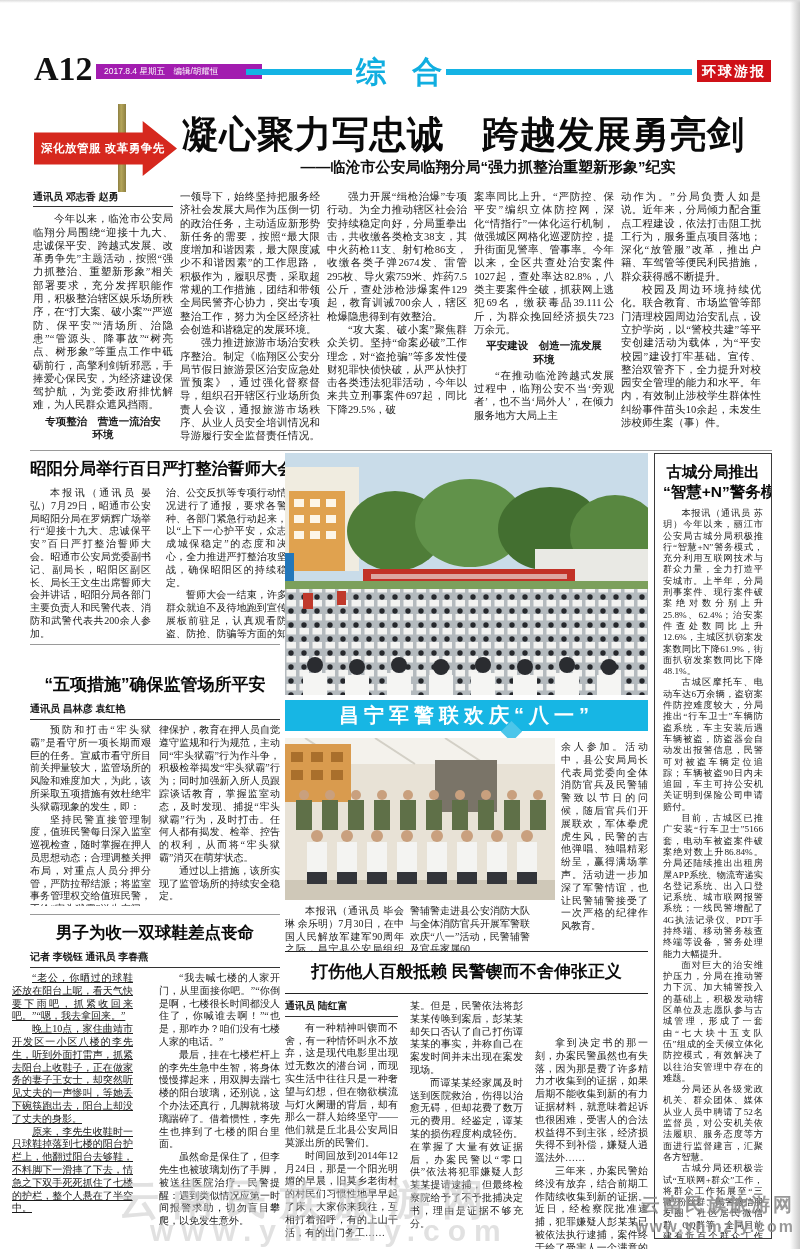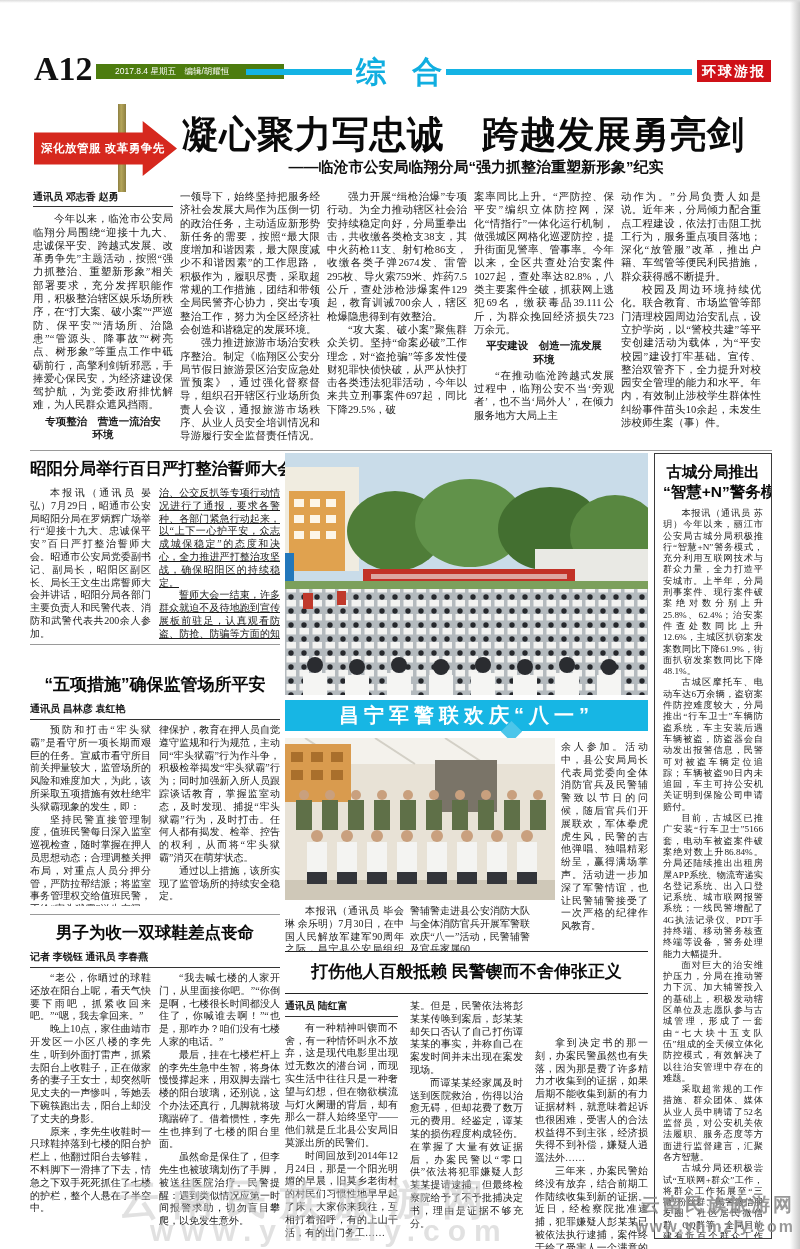--- a/index.html
+++ b/index.html
@@ -1,22 +1,22 @@
 <!DOCTYPE html>
 <html><head>
 <meta charset="utf-8">
 <style>
   html,body{margin:0;padding:0;background:#e9e9e9;}
   .page{position:relative;width:800px;height:1249px;background:#ffffff;overflow:hidden;
         font-family:"Liberation Serif",serif;color:#1a1a1a;}
   .abs{position:absolute;}
   
   .pageno{font-family:"Liberation Serif",serif;font-weight:bold;font-size:34px;color:#111;}
-  .datestrip{background:#4d7c0f;color:#fff;font-family:"Liberation Sans",sans-serif;
-             font-size:8.5px;line-height:15px;padding:0 19px;white-space:nowrap;overflow:hidden;}
+  .datestrip{background:#a21caf;color:#fff;font-family:"Liberation Sans",sans-serif;
+             font-size:8.5px;line-height:15px;padding:0 8px;white-space:nowrap;overflow:hidden;}
   .cyanbar{background:#14b3e4;height:6px;}
   .sectiontitle{color:#10aee0;font-family:"Liberation Sans",sans-serif;font-weight:900;
                 font-size:30px;letter-spacing:9px;white-space:nowrap;}
   .masthead{background:#cf1118;color:#fff;font-family:"Liberation Sans",sans-serif;
             font-weight:900;font-size:14px;text-align:center;line-height:22px;letter-spacing:2px;}
   
   .pole{background:linear-gradient(90deg,#8d7f41,#b5a65a 40%,#8d7f41);}
   .flagsign{background:#d6281e;clip-path:polygon(0 21%,76% 21%,76% 0,100% 50%,76% 100%,76% 79%,0 79%);
             display:flex;align-items:center;color:#fff;font-family:"Liberation Sans",sans-serif;
             font-weight:900;font-size:11.5px;padding-left:7px;letter-spacing:0.5px;white-space:nowrap;}
@@ -68,21 +68,21 @@
   <div class="abs cyanbar" style="left:246px;top:69px;width:106px;"></div>
   <div class="abs sectiontitle" style="left:356px;top:52px;">综  合</div>
   <div class="abs cyanbar" style="left:446px;top:69px;width:246px;"></div>
   <div class="abs masthead" style="left:697px;top:60px;width:74px;height:22px;">环球游报</div>
 
   <div class="abs pole" style="left:118px;top:104px;width:8px;height:88px;"></div>
   <div class="abs flagsign" style="left:34px;top:121px;width:136px;height:55px;">
     <span>深化放管服 改革勇争先</span>
   </div>
   <div class="abs leadhead" style="left:182px;top:110px;">凝心聚力写忠诚　跨越发展勇亮剑</div>
-  <div class="abs leaddeck" style="left:182px;top:158px;width:588px;">——临沧市公安局临翔分局“强力抓整治重塑新形象”纪实</div>
+  <div class="abs leaddeck" style="left:194px;top:158px;width:588px;">——临沧市公安局临翔分局“强力抓整治重塑新形象”纪实</div>
 
   <div class="ncol lead-col" style="left:33px;top:190px;width:140px;height:253px;">
     <div class="byline">通讯员 邓志香 赵勇</div>
     <p>今年以来，临沧市公安局临翔分局围绕“迎接十九大、忠诚保平安、跨越式发展、改革勇争先”主题活动，按照“强力抓整治、重塑新形象”相关部署要求，充分发挥职能作用，积极整治辖区娱乐场所秩序，在“打大案、破小案”“严巡防、保平安”“清场所、治隐患”“管源头、降事故”“树亮点、树形象”等重点工作中砥砺前行，高擎利剑斩邪恶，手捧爱心保民安，为经济建设保驾护航，为党委政府排忧解难，为人民群众遮风挡雨。</p>
     <p class="subhead">专项整治　营造一流治安环境</p>
     <p>临翔区处于临沧政治经济文化中心，在全力打造大美临沧、平安临沧和旅游胜地大环境下，临翔分局在区委、政府和上级公安机关的统</p>
   </div>
   <div class="ncol lead-col" style="left:180px;top:190px;width:140px;height:253px;">
     <p class="cont">一领导下，始终坚持把服务经济社会发展大局作为压倒一切的政治任务，主动适应新形势新任务的需要，按照“最大限度增加和谐因素，最大限度减少不和谐因素”的工作思路，积极作为，履职尽责，采取超常规的工作措施，团结和带领全局民警齐心协力，突出专项整治工作，努力为全区经济社会创造和谐稳定的发展环境。</p>
     <p>强力推进旅游市场治安秩序整治。制定《临翔区公安分局节假日旅游景区治安应急处置预案》，通过强化督察督导，组织召开辖区行业场所负责人会议，通报旅游市场秩序、从业人员安全培训情况和导游履行安全监督责任情况。自开展旅游市场治安秩序整治以来，未发生针对游客的重大侵害案（事）件、重大交通、消防踩踏事故及涉旅舆情，整治工作成效明显。</p>
@@ -101,21 +101,21 @@
     <p>校园及周边环境持续优化。联合教育、市场监管等部门清理校园周边治安乱点，设立护学岗，以“警校共建”等平安创建活动为载体，为“平安校园”建设打牢基础。宣传、整治双管齐下，全力提升对校园安全管理的能力和水平。年内，有效制止涉校学生群体性纠纷事件苗头10余起，未发生涉校师生案（事）件。</p>
   </div>
 
   <div class="abs hr" style="left:30px;top:450px;width:742px;"></div>
 
   <div class="abs sechead" style="left:30px;top:458px;width:250px;font-size:16.5px;">昭阳分局举行百日严打整治誓师大会</div>
   <div class="ncol sec-col" style="left:30px;top:487px;width:121px;height:152px;">
     <p>本报讯（通讯员 晏弘）7月29日，昭通市公安局昭阳分局在罗炳辉广场举行“迎接十九大、忠诚保平安”百日严打整治誓师大会。昭通市公安局党委副书记、副局长，昭阳区副区长、局长王文生出席誓师大会并讲话，昭阳分局各部门主要负责人和民警代表、消防和武警代表共200余人参加。</p>
 
   </div>
-  <div class="ncol sec-col" style="left:159px;top:487px;width:121px;height:152px;text-decoration:underline;">
+  <div class="ncol sec-col" style="left:166px;top:487px;width:121px;height:152px;">
     <p class="cont">治、公交反扒等专项行动情况进行了通报，要求各警种、各部门紧急行动起来，以“上下一心护平安，众志成城保稳定”的态度和决心，全力推进严打整治攻坚战，确保昭阳区的持续稳定。</p>
     <p>誓师大会一结束，许多群众就迫不及待地跑到宣传展板前驻足，认真观看防盗、防抢、防骗等方面的知识，有的群众还现场向民警咨询。</p>
   </div>
 
   <div class="abs hr" style="left:30px;top:644px;width:250px;"></div>
 
   <div class="abs sechead" style="left:30px;top:673px;width:250px;font-size:17px;">“五项措施”确保监管场所平安</div>
   <div class="abs byline" style="left:30px;top:702px;width:250px;">通讯员 昌林彦 袁红艳</div>
   <div class="ncol sec-col" style="left:30px;top:724px;width:121px;height:182px;">
     <p>预防和打击“牢头狱霸”是看守所一项长期而艰巨的任务。宣威市看守所目前关押量较大，监管场所的风险和难度加大，为此，该所采取五项措施有效杜绝牢头狱霸现象的发生，即：</p>
@@ -123,21 +123,21 @@
   </div>
   <div class="ncol sec-col" style="left:159px;top:724px;width:121px;height:182px;">
     <p class="cont">律保护，教育在押人员自觉遵守监规和行为规范，主动同“牢头狱霸”行为作斗争，积极检举揭发“牢头狱霸”行为；同时加强新入所人员跟踪谈话教育，掌握监室动态，及时发现、捕捉“牢头狱霸”行为，及时打击。任何人都有揭发、检举、控告的权利，从而将“牢头狱霸”消灭在萌芽状态。</p>
     <p>通过以上措施，该所实现了监管场所的持续安全稳定。</p>
   </div>
 
   <div class="abs hr" style="left:30px;top:914px;width:250px;"></div>
 
   <div class="abs byline" style="left:30px;top:950px;width:250px;">记者 李锐钰 通讯员 李春燕</div>
   <div class="abs sechead" style="left:30px;top:922px;width:250px;font-size:16.5px;">男子为收一双球鞋差点丧命</div>
-  <div class="ncol sec-col" style="left:30px;top:972px;width:121px;height:268px;">
+  <div class="ncol sec-col" style="left:12px;top:972px;width:121px;height:268px;text-decoration:underline;">
     <p>“老公，你晒过的球鞋还放在阳台上呢，看天气快要下雨吧，抓紧收回来吧。”“嗯，我去拿回来。”</p>
     <p>晚上10点，家住曲靖市开发区一小区八楼的李先生，听到外面打雷声，抓紧去阳台上收鞋子，正在做家务的妻子王女士，却突然听见丈夫的一声惨叫，等她丢下碗筷跑出去，阳台上却没了丈夫的身影。</p>
     <p>原来，李先生收鞋时一只球鞋掉落到七楼的阳台护栏上，他翻过阳台去够鞋，不料脚下一滑摔了下去，情急之下双手死死抓住了七楼的护栏，整个人悬在了半空中。</p>
   </div>
   <div class="ncol sec-col" style="left:159px;top:972px;width:121px;height:268px;">
     <p>“我去喊七楼的人家开门，从里面接你吧。”“你倒是啊，七楼很长时间都没人住了，你喊谁去啊！”“也是，那咋办？咱们没有七楼人家的电话。”</p>
     <p>最后，挂在七楼栏杆上的李先生急中生智，将身体慢慢撑起来，用双脚去踹七楼的阳台玻璃，还别说，这个办法还真行，几脚就将玻璃踹碎了。借着惯性，李先生也摔到了七楼的阳台里面。</p>
     <p>虽然命是保住了，但李先生也被玻璃划伤了手脚，被送往医院治疗。民警提醒：遇到类似情况应第一时间报警求助，切勿盲目攀爬，以免发生意外。</p>
   </div>
 
@@ -324,21 +324,21 @@
   </div>
 
   <div class="abs sidebox" style="left:654px;top:453px;width:118px;height:786px;">
     <div class="sidehead">古城分局推出</div>
     <div class="sidehead">“智慧+N”警务模式</div>
     <div class="sidebody">
       <p>本报讯（通讯员 苏玥）今年以来，丽江市公安局古城分局积极推行“智慧+N”警务模式，充分利用互联网技术与群众力量，全力打造平安城市。上半年，分局刑事案件、现行案件破案绝对数分别上升25.8%、62.4%；治安案件查处数同比上升12.6%，主城区扒窃案发案数同比下降61.9%，街面扒窃发案数同比下降48.1%。</p>
       <p>古城区摩托车、电动车达6万余辆，盗窃案件防控难度较大，分局推出“行车卫士”车辆防盗系统，车主安装后遇车辆被盗，防盗器会自动发出报警信息，民警可对被盗车辆定位追踪；车辆被盗90日内未追回，车主可持公安机关证明到保险公司申请赔付。</p>
       <p>目前，古城区已推广安装“行车卫士”5166套，电动车被盗案件破案绝对数上升86.84%。分局还陆续推出出租房屋APP系统、物流寄递实名登记系统、出入口登记系统、城市联网报警系统；一线民警增配了4G执法记录仪、PDT手持终端、移动警务核查终端等设备，警务处理能力大幅提升。</p>
       <p>面对巨大的治安维护压力，分局在推动警力下沉、加大辅警投入的基础上，积极发动辖区单位及志愿队参与古城管理，形成了一套由“七大块十五支队伍”组成的全天候立体化防控模式，有效解决了以往治安管理中存在的难题。</p>
-      <p>采取超常规的工作措施、群众团体、媒体从业人员中聘请了52名监督员，对公安机关依法履职、服务态度等方面进行监督建言，汇聚各方智慧。</p>
+      <p>分局还从各级党政机关、群众团体、媒体从业人员中聘请了52名监督员，对公安机关依法履职、服务态度等方面进行监督建言，汇聚各方智慧。</p>
       <p>古城分局还积极尝试“互联网+群众”工作，将群众工作拓展至“三微”粉丝群、民警微信朋友圈、社区居民微信群、QQ群等，全局目前建有近百个群众工作群，实现了一地发布、多平台推送，“微互动、微传播、微服务”赢得了民心。</p>
 
     </div>
   </div>
 
   <div class="abs wm-center" style="left:118px;top:1172px;font-size:42px;letter-spacing:12px;">云南民族旅游网</div>
   <div class="abs wm-center" style="left:150px;top:1214px;font-size:30px;letter-spacing:8px;">www.ynmzly.com</div>
   <div class="abs wm-corner" style="left:580px;top:1192px;width:215px;">
     <div style="font-size:19px;letter-spacing:3px;">云南民族旅游网</div>
     <div style="font-size:16px;letter-spacing:2px;">www.ynmzly.com</div>

